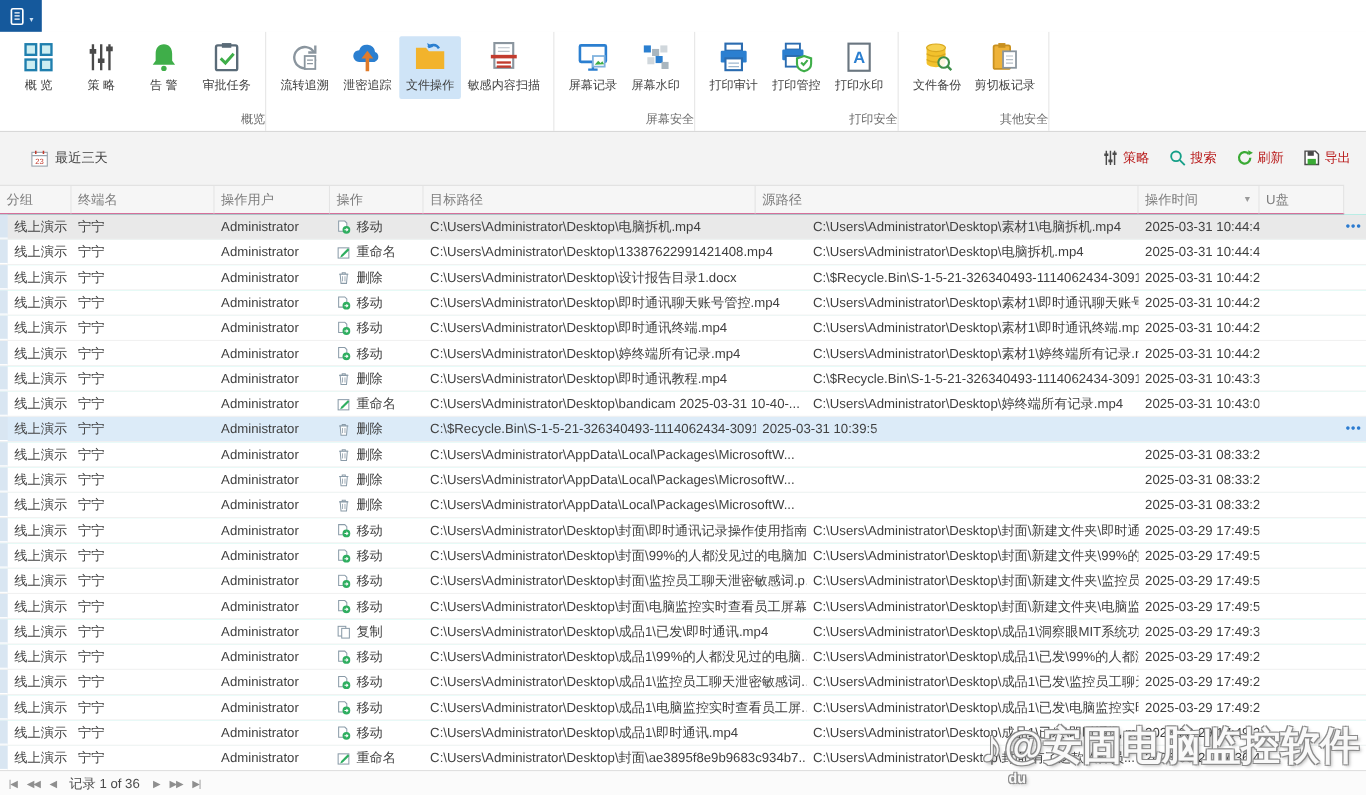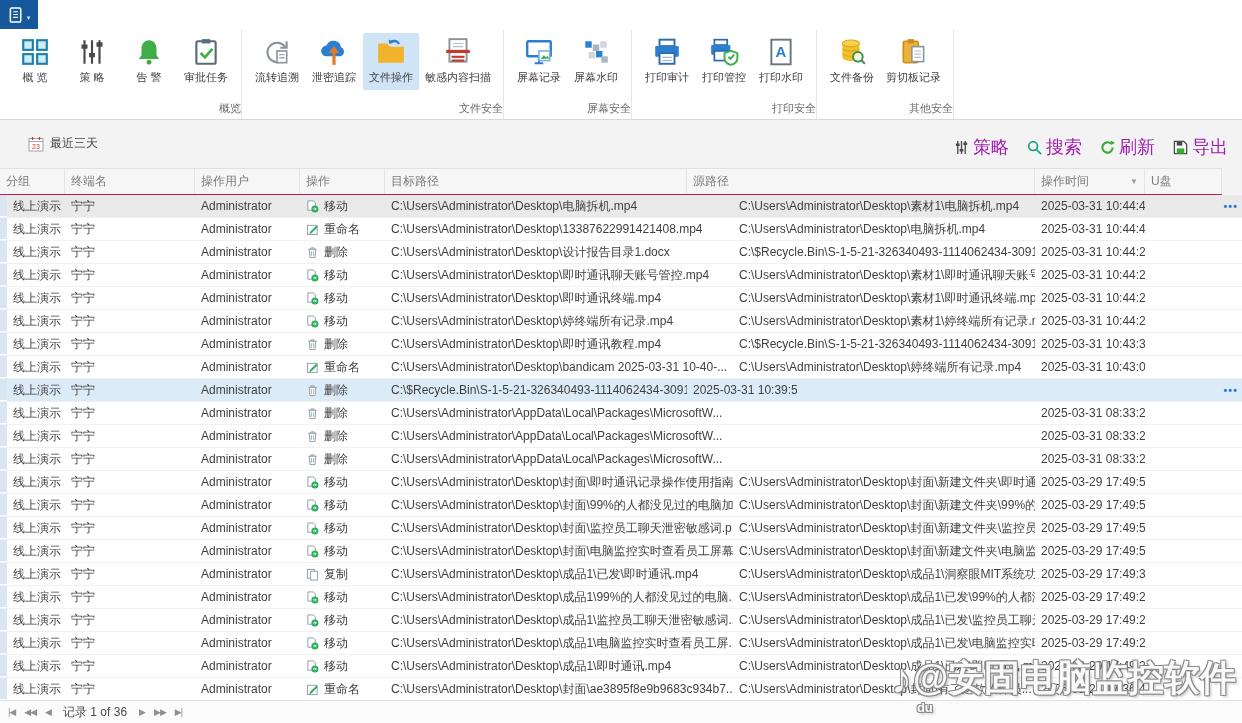--- a/index.html
+++ b/index.html
@@ -25,21 +25,21 @@
   .ritem{display:flex;flex-direction:column;align-items:center;gap:3px;padding:4px 5px 5px;min-width:46px;cursor:pointer;border-radius:2px;}
   .ritem.selected{background:#cfe4f7;}
   .rlabel{font-size:11px;color:#3f3f3f;white-space:nowrap;}
   .rgroup-label{position:absolute;bottom:3px;left:0;right:0;text-align:right;font-size:11px;color:#6b6b6b;margin-left:28px;}
 
   
   .toolbar{position:absolute;top:120px;left:0;right:0;height:48px;background:#f3f3f3;}
   .datefilter{position:absolute;left:28px;top:15px;display:flex;align-items:center;gap:6px;
               font-size:12px;color:#3f3f3f;cursor:pointer;}
   .toolbar-actions{position:absolute;right:14px;top:15px;display:flex;gap:18px;}
-  .taction{display:flex;align-items:center;gap:4px;font-size:18px;color:#a21caf;cursor:pointer;white-space:nowrap;}
+  .taction{display:flex;align-items:center;gap:4px;font-size:12px;color:#b91c1c;cursor:pointer;white-space:nowrap;}
 
   
   .table-header{position:absolute;top:168px;left:0;width:1222px;height:27px;display:flex;background:#f6f6f6;
                 border-top:1px solid #e0e0e0;border-bottom:1px solid #be185d;box-sizing:border-box;}
   .hcell{box-sizing:border-box;height:25px;padding:0 6px;font-size:12px;color:#7d7d7d;
          border-right:1px solid #e4e4e4;display:flex;justify-content:space-between;align-items:center;
          white-space:nowrap;overflow:hidden;cursor:pointer;}
   .sorticon{font-size:8px;color:#9a9a9a;margin-left:4px;}
   .table-body{position:absolute;top:195px;left:0;right:0;bottom:23px;background:#5eead4;overflow:hidden;}
   .trow{display:flex;height:23px;border-bottom:1px solid #f1f1f1;position:relative;background:#fff;box-sizing:border-box;}
@@ -166,21 +166,20 @@
               <rect x="6" y="2" width="16" height="21" fill="#fff" stroke="#8a959e" stroke-width="1.8"></rect>
               <path d="M9 6h10M9 9h10" stroke="#b6bfc6"></path>
               <rect x="3" y="12" width="22" height="3" fill="#c23b2e"></rect>
               <rect x="8" y="17.5" width="12" height="2" fill="#c23b2e"></rect>
               <rect x="8" y="21" width="12" height="2" fill="#c23b2e"></rect>
             </svg>
           </span>
           <span class="rlabel">敏感内容扫描</span>
         </div>
       </div>
-      <div class="rgroup-label">文件安全</div>
     </div>
     <div class="rgroup">
       <div class="ritems">
         <div class="ritem">
           <span class="icon">
             <svg width="30" height="30" viewBox="0 0 28 28">
               <rect x="3" y="4" width="22" height="14" rx="1" fill="#fff" stroke="#2b7fd0" stroke-width="2.2"></rect>
               <path d="M10 24.5h8M14 18v6" stroke="#2b7fd0" stroke-width="2"></path>
               <rect x="14" y="13" width="10" height="9" fill="#fff" stroke="#7fb2de" stroke-width="1.5"></rect>
               <path d="M15.5 20.5l3-3.5 2 2 1.5-1.5 1.5 2.5z" fill="#3fae49"></path>

